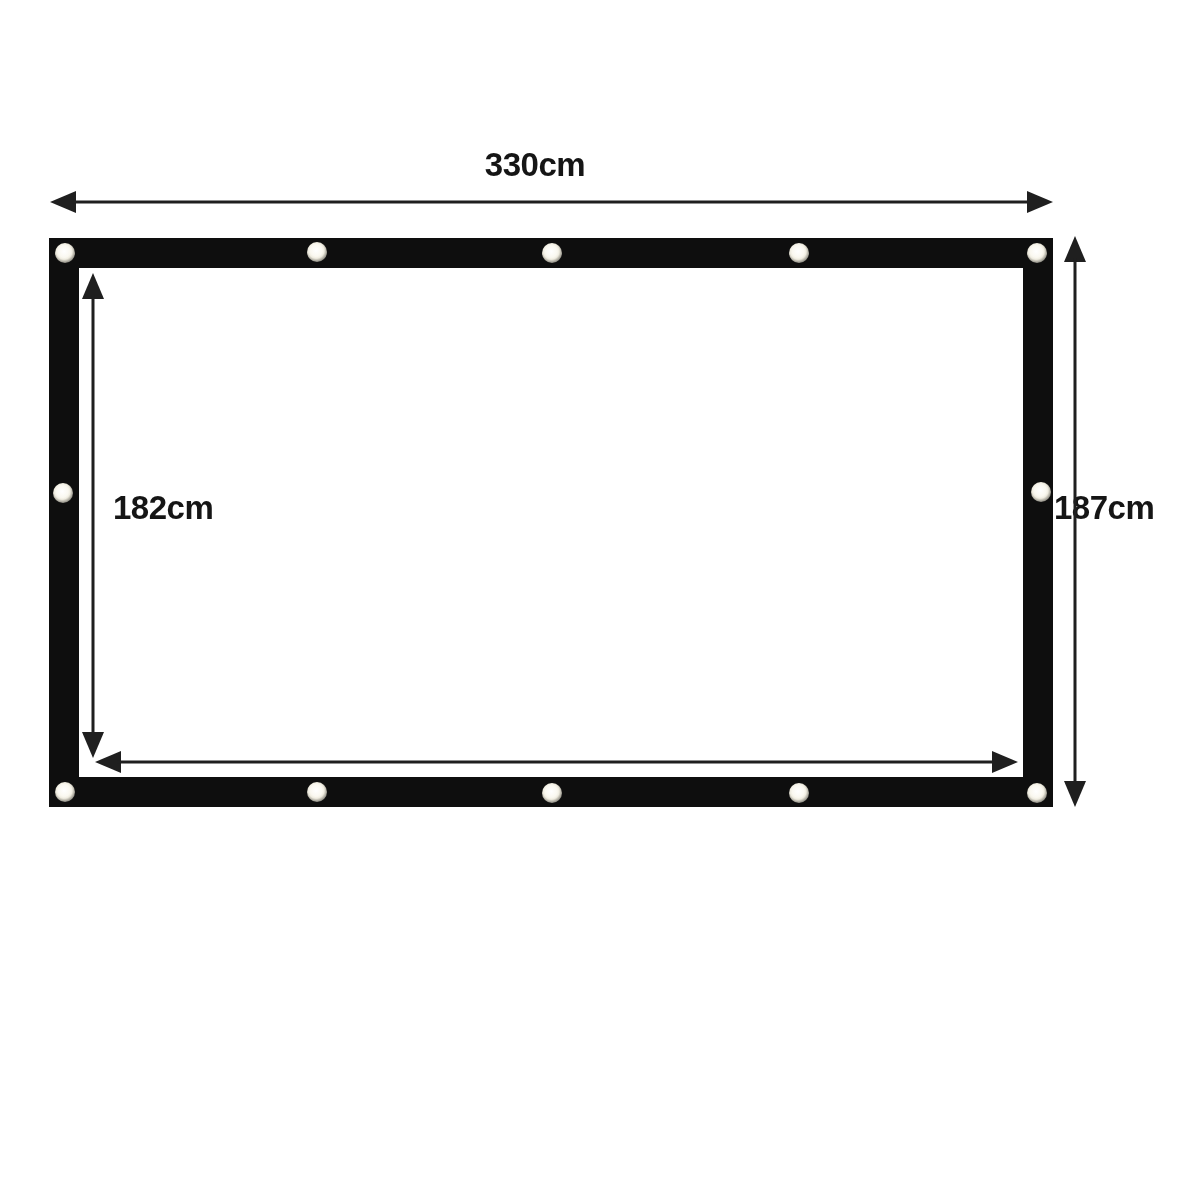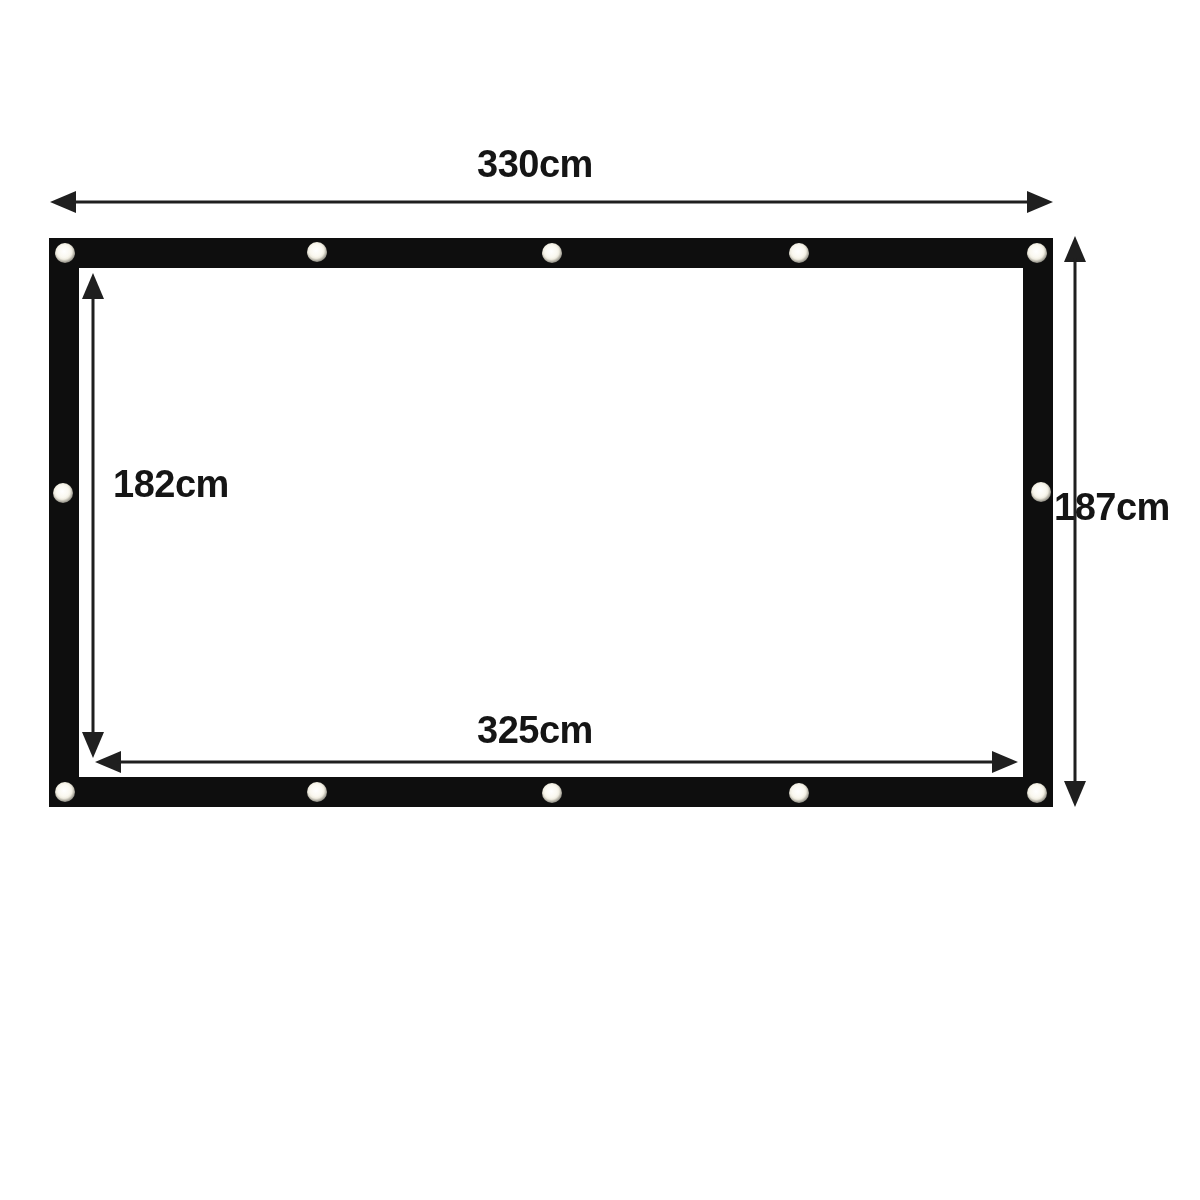--- a/index.html
+++ b/index.html
@@ -33,21 +33,21 @@
       #ffffff 0%, #faf8f0 38%, #efece0 50%,
       #b9b6ab 62%, #7d7c74 76%, #3a3a36 92%, #1a1a18 100%);
   }
   .dim-arrow { position: absolute; }
   .dim-arrow line { stroke: var(--arrow); stroke-width: 3; }
   .dim-arrow polygon { fill: var(--arrow); }
   .dim-label {
     position: absolute;
     color: var(--text);
     font-weight: 700;
-    font-size: 38px;
+    font-size: 33px;
     line-height: 33px;
     letter-spacing: -0.5px;
     white-space: nowrap;
   }
   .dim-label.centered { width: 300px; text-align: center; }
 </style>
 </head>
 <body>
 
 <div class="canvas">
@@ -69,28 +69,27 @@
 
   <div class="grommet" style="left:53px;  top:483px;"></div>
   <div class="grommet" style="left:1031px;top:482px;"></div>
 
   <div class="grommet" style="left:55px;  top:782px;"></div>
   <div class="grommet" style="left:307px; top:782px;"></div>
   <div class="grommet" style="left:542px; top:783px;"></div>
   <div class="grommet" style="left:789px; top:783px;"></div>
   <div class="grommet" style="left:1027px;top:783px;"></div>
 
-  <div class="dim-label" style="left:113px; top:468px;">182cm</div>
+  <div class="dim-label" style="left:113px; top:491px;">182cm</div>
   <svg class="dim-arrow" style="left:80px; top:273px;" width="26" height="485">
     <polygon points="13,0 2,26 24,26"></polygon>
     <line x1="13" y1="22" x2="13" y2="463"></line>
     <polygon points="13,485 2,459 24,459"></polygon>
   </svg>
 
-  <div class="dim-label centered" style="left:385px; top:714px;">325cm</div>
   <svg class="dim-arrow" style="left:95px; top:749px;" width="923" height="26">
     <polygon points="0,13 26,2 26,24"></polygon>
     <line x1="22" y1="13" x2="901" y2="13"></line>
     <polygon points="923,13 897,2 897,24"></polygon>
   </svg>
 
   <div class="dim-label" style="left:1054px; top:491px;">187cm</div>
   <svg class="dim-arrow" style="left:1062px; top:236px;" width="26" height="571">
     <polygon points="13,0 2,26 24,26"></polygon>
     <line x1="13" y1="22" x2="13" y2="549"></line>

